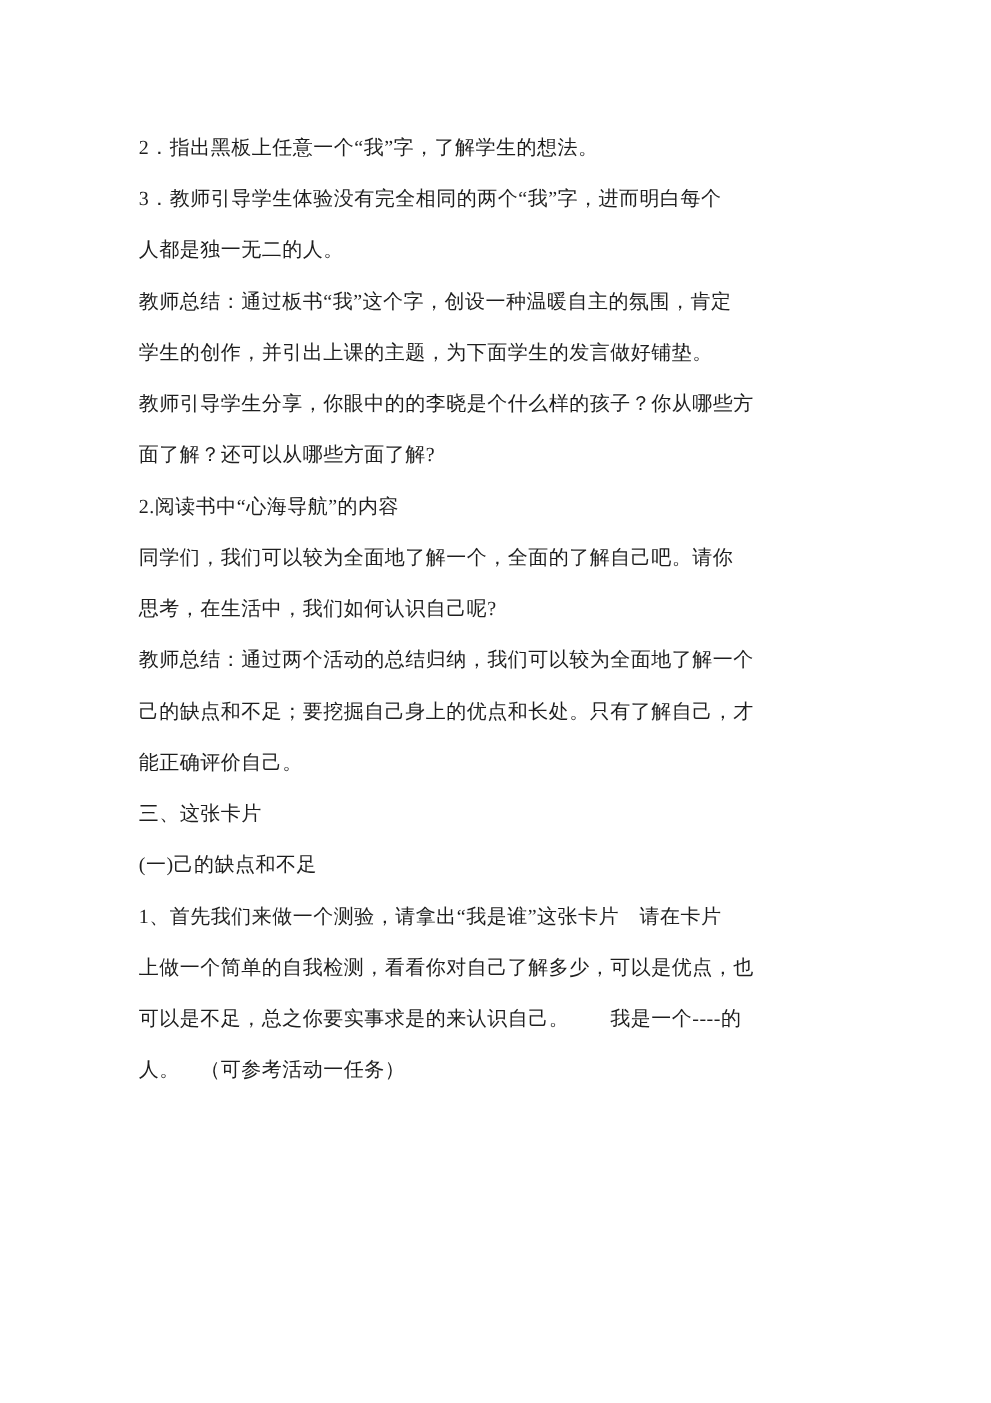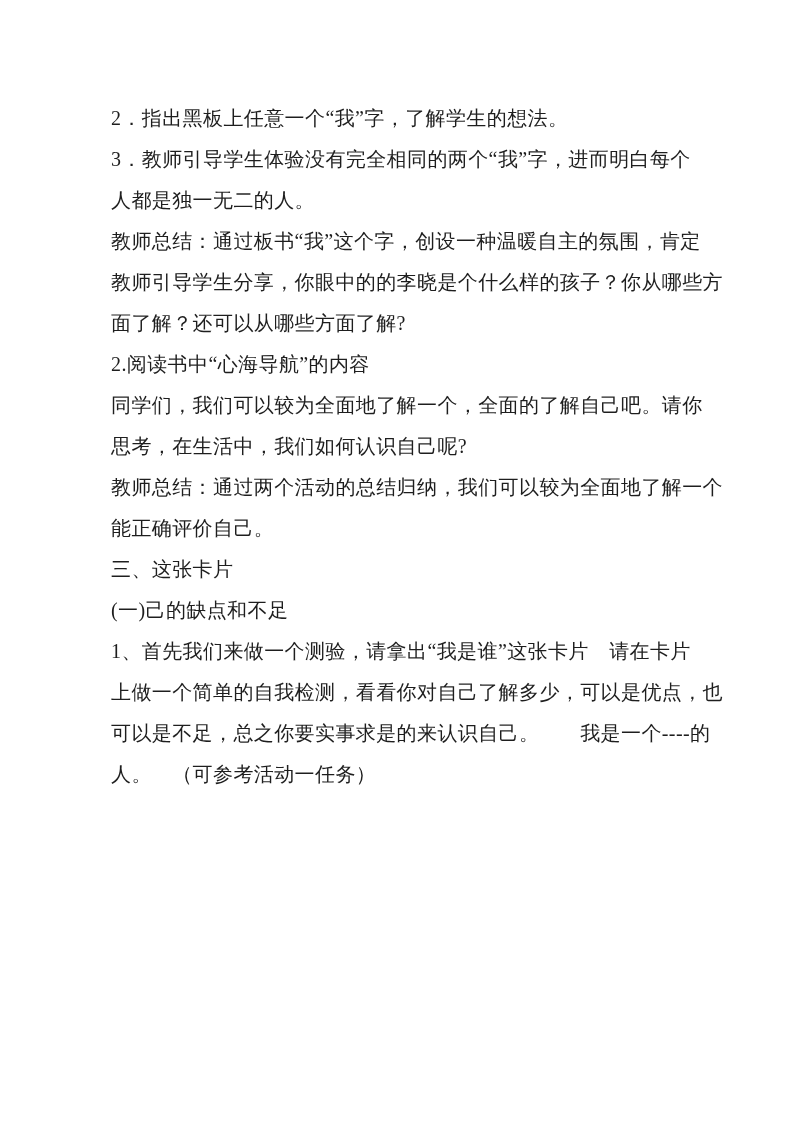--- a/index.html
+++ b/index.html
@@ -28,42 +28,44 @@
     top: 98px;
     left: 111px;
     right: 118px;
     font-family: "Liberation Serif", "DejaVu Serif", serif;
     color: #1e1e1e;
   }
 
   .doc-line {
     height: 41px;
     line-height: 41px;
-    font-size: 20px;
+    font-size: 16px;
     letter-spacing: 0.4px;
     white-space: pre;        
     text-align: left;
     -webkit-font-smoothing: antialiased;
   }
 </style>
 </head>
 <body style="background: rgb(255, 255, 255);">
 
 <div class="page">
   <div class="text-block" style="color: rgb(30, 30, 30);">
       <div class="doc-line">2．指出黑板上任意一个“我”字，了解学生的想法。</div>
       <div class="doc-line">3．教师引导学生体验没有完全相同的两个“我”字，进而明白每个</div>
       <div class="doc-line">人都是独一无二的人。</div>
       <div class="doc-line">教师总结：通过板书“我”这个字，创设一种温暖自主的氛围，肯定</div>
+      <div class="doc-line">学生的创作，并引出上课的主题，为下面学生的发言做好铺垫。</div>
       <div class="doc-line">教师引导学生分享，你眼中的的李晓是个什么样的孩子？你从哪些方</div>
       <div class="doc-line">面了解？还可以从哪些方面了解?</div>
       <div class="doc-line">2.阅读书中“心海导航”的内容</div>
       <div class="doc-line">同学们，我们可以较为全面地了解一个，全面的了解自己吧。请你</div>
       <div class="doc-line">思考，在生活中，我们如何认识自己呢?</div>
       <div class="doc-line">教师总结：通过两个活动的总结归纳，我们可以较为全面地了解一个</div>
+      <div class="doc-line">己的缺点和不足；要挖掘自己身上的优点和长处。只有了解自己，才</div>
       <div class="doc-line">能正确评价自己。</div>
       <div class="doc-line">三、这张卡片</div>
       <div class="doc-line">(一)己的缺点和不足</div>
       <div class="doc-line">1、首先我们来做一个测验，请拿出“我是谁”这张卡片　请在卡片</div>
       <div class="doc-line">上做一个简单的自我检测，看看你对自己了解多少，可以是优点，也</div>
       <div class="doc-line">可以是不足，总之你要实事求是的来认识自己。　　我是一个----的</div>
       <div class="doc-line">人。　（可参考活动一任务）</div>
     </div>
 </div>
 

